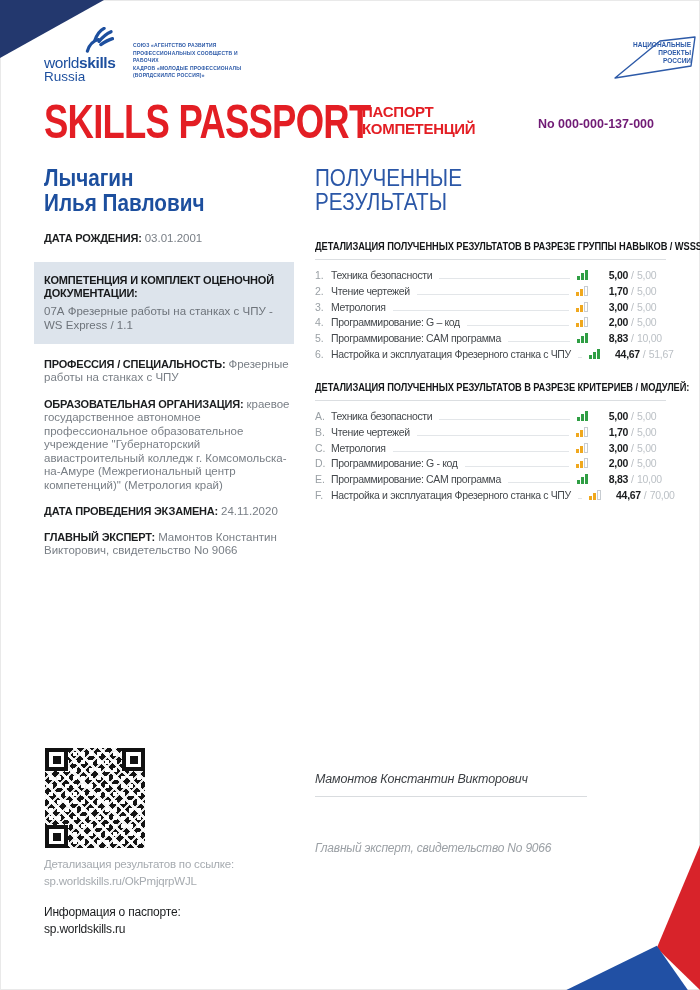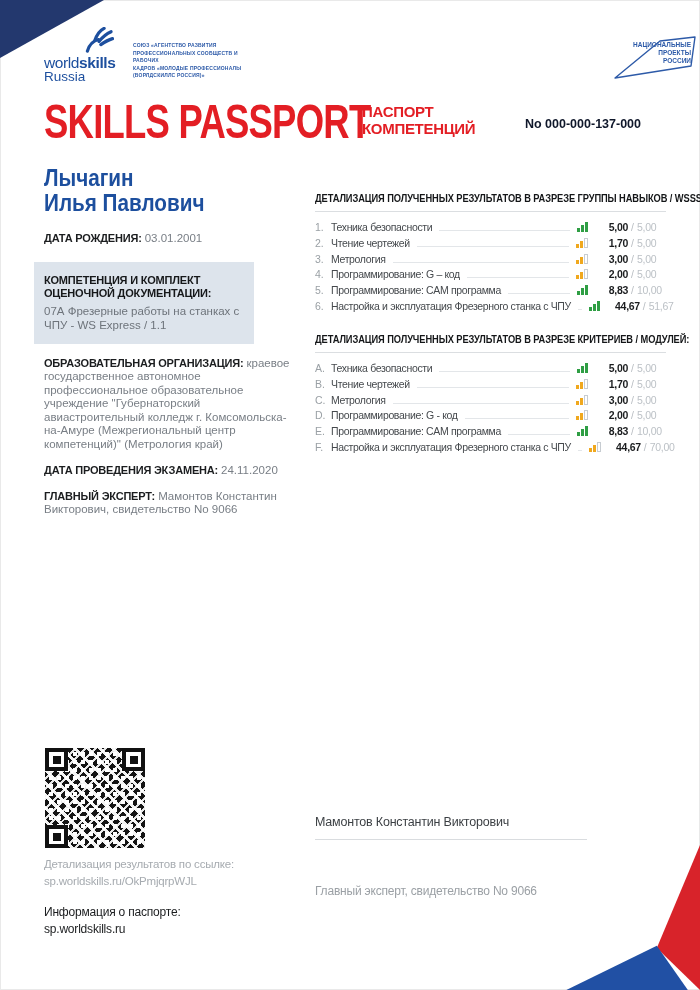--- a/index.html
+++ b/index.html
@@ -27,32 +27,32 @@
   .ws-country { font-size:13.5px; font-weight:400; line-height:14px; }
   .agency { position:absolute; left:133px; top:42px; width:110px;
     font-size:5px; line-height:7.5px; font-weight:700; color:#2d5aa8; letter-spacing:0.2px; }
   .np-badge { position:absolute; left:612px; top:34px; }
 
   .title { position:absolute; left:44px; top:94px; white-space:nowrap;
     font-size:48px; font-weight:800; color:#e31e24; letter-spacing:-1px;
     transform:scaleX(.76); transform-origin:0 0; }
   .subtitle { position:absolute; left:362px; top:104px; color:#e31e24;
     font-size:15px; font-weight:700; line-height:16.5px; letter-spacing:-0.3px; }
-  .passport-no { position:absolute; right:59px; top:117px; color:#0f172a;
+  .passport-no { position:absolute; right:46px; top:117px; color:#701a75;
     font-size:12.5px; font-weight:600; letter-spacing:0; }
 
   
   .col-left { position:absolute; left:44px; top:166px; width:254px; }
   .person-name { color:#1d4f9e; font-size:23px; font-weight:700; line-height:25px; }
   .person-name span { display:inline-block; transform:scaleX(.9); transform-origin:0 50%; white-space:nowrap; }
   .kv { margin-top:14px; font-size:11px; line-height:13.5px; }
   .kv .k { font-weight:700; color:#1b1d1f; letter-spacing:-0.2px; }
   .kv .v { color:#787e85; font-size:11.5px; }
   .dob { margin-top:16px; }
-  .comp-block { margin:16px 0 0 -10px; width:220px; background:#dde4ec; padding:12px 10px 12px 10px; }
+  .comp-block { margin:16px 0 0 -10px; width:260px; background:#dde4ec; padding:12px 10px 12px 10px; }
   .comp-block .k { font-weight:700; font-size:11px; color:#16181a; line-height:13.5px; letter-spacing:-0.2px; }
   .comp-block .v { color:#6d737a; font-size:11.5px; line-height:14px; margin-top:3px; }
   .org .v, .prof .v, .expert .v { line-height:13.5px; }
   .prof { margin-top:14px; }
   .org { margin-top:13px; }
   .exam { margin-top:13px; }
   .expert { margin-top:12px; }
 
   
   .col-right { position:absolute; left:315px; top:166px; width:351px; }
@@ -87,21 +87,21 @@
   .qr { position:absolute; left:45px; top:748px; width:100px; height:100px;
     background:
       repeating-linear-gradient(45deg, rgba(255,255,255,.95) 0 3px, transparent 3px 9px),
       repeating-linear-gradient(135deg, rgba(255,255,255,.9) 0 2px, transparent 2px 7px),
       repeating-linear-gradient(0deg, #141414 0 4px, transparent 4px 8px),
       repeating-linear-gradient(90deg, #141414 0 4px, #fff 4px 8px); }
   .qf { position:absolute; width:23px; height:23px; background:#fff; border:4px solid #111; }
   .qf::after { content:""; position:absolute; inset:3.5px; background:#111; }
   .qf.tl { left:0; top:0; } .qf.tr { right:0; top:0; } .qf.bl { left:0; bottom:0; }
 
-  .signature { position:absolute; left:315px; top:815px; width:272px; }
+  .signature { position:absolute; left:315px; top:772px; width:272px;font-style:italic; }
   .sig-name { font-size:12.5px; color:#3b3f43; letter-spacing:-0.2px; }
   .sig-line { height:1px; background:#d9dcdf; margin:10px 0 10px 0; }
   .sig-role { font-size:12px; color:#9ba0a5; letter-spacing:-0.2px;margin-top:44px; }
 
   .footer-links { position:absolute; left:44px; top:856px; }
   .f-gray { color:#a6abb0; font-size:11.5px; line-height:16.5px; letter-spacing:-0.2px; }
   .f-black { margin-top:15px; color:#1b1d1f; font-size:12px; font-weight:400; line-height:17px; letter-spacing:-0.2px; }
   .footer-links a { color:inherit; text-decoration:none; }
 </style>
 </head>
@@ -154,39 +154,47 @@
     <div class="kv dob">
       <span class="k">ДАТА РОЖДЕНИЯ:</span>
       <span class="v">03.01.2001</span>
     </div>
 
     <div class="comp-block kv">
       <div class="k">КОМПЕТЕНЦИЯ И КОМПЛЕКТ ОЦЕНОЧНОЙ ДОКУМЕНТАЦИИ:</div>
       <div class="v">07А Фрезерные работы на станках с ЧПУ - WS Express / 1.1</div>
     </div>
 
+    <div class="kv prof">
+      <span class="k">ПРОФЕССИЯ / СПЕЦИАЛЬНОСТЬ:</span>
+      <span class="v">Фрезерные работы на станках с ЧПУ</span>
+    </div>
 
     <div class="kv org">
       <span class="k">ОБРАЗОВАТЕЛЬНАЯ ОРГАНИЗАЦИЯ:</span>
       <span class="v">краевое государственное автономное профессиональное образовательное учреждение "Губернаторский авиастроительный колледж г. Комсомольска-на-Амуре (Межрегиональный центр компетенций)" (Метрология край)</span>
     </div>
 
     <div class="kv exam">
       <span class="k">ДАТА ПРОВЕДЕНИЯ ЭКЗАМЕНА:</span>
       <span class="v">24.11.2020</span>
     </div>
 
     <div class="kv expert">
       <span class="k">ГЛАВНЫЙ ЭКСПЕРТ:</span>
       <span class="v">Мамонтов Константин Викторович, свидетельство No 9066</span>
     </div>
   </div>
 
   <div class="col-right">
     <div class="results-head">
+      <div class="results-title">
+        <span>ПОЛУЧЕННЫЕ</span><br>
+        <span>РЕЗУЛЬТАТЫ</span>
+      </div>
     </div>
 
     <div class="rtable">
       <span class="rtable-title">ДЕТАЛИЗАЦИЯ ПОЛУЧЕННЫХ РЕЗУЛЬТАТОВ В РАЗРЕЗЕ ГРУППЫ НАВЫКОВ / WSSS:</span>
       <div class="rule"></div>
       <div>
           <div class="trow" data-level="green">
           <span class="tnum">1.</span>
           <span class="tlabel">Техника безопасности</span>
           <span class="leader"></span>

